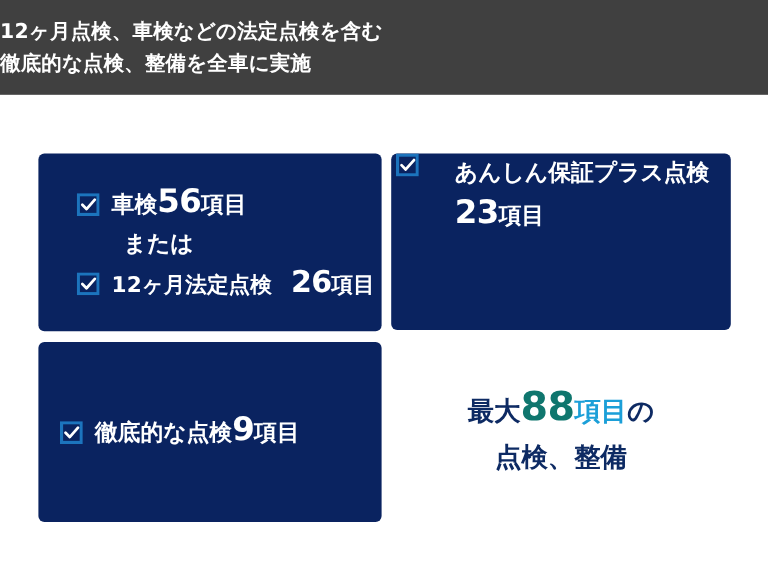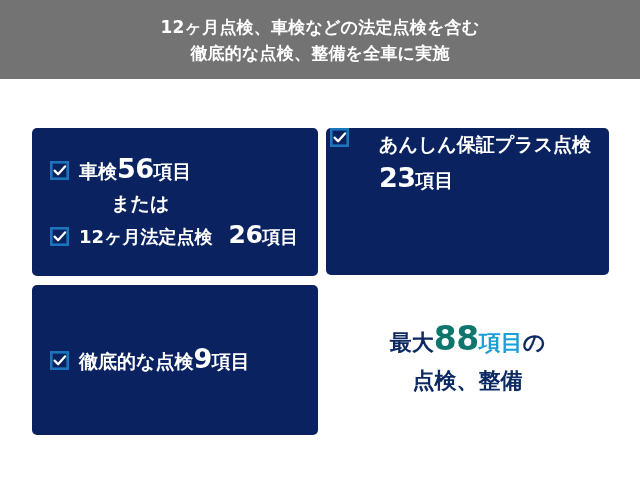--- a/index.html
+++ b/index.html
@@ -21,24 +21,24 @@
     background: #ffffff;
   }
 
   
   .header-banner {
     position: absolute;
     left: 0;
     top: 0;
     width: 640px;
     height: 79px;
-    background: #737373;
+    background: #404040;
     display: flex;
     flex-direction: column;
-    align-items: center;
+    align-items: flex-start;
     justify-content: center;
     box-sizing: border-box;
   }
   .header-line {
     color: #ffffff;
     font-size: 17px;
     font-weight: bold;
     line-height: 26px;
     letter-spacing: 0.2px;
     white-space: nowrap;
@@ -80,21 +80,21 @@
   }
   .checkbox-icon svg {
     display: block;
     width: 19px;
     height: 19px;
   }
 
   
   .card-1-inner {
     position: absolute;
-    left: 18px;
+    left: 32px;
     top: 28px;
     right: 10px;
   }
   .line-row {
     display: flex;
     align-items: center;
     margin-bottom: 6px;
     min-height: 26px;
   }
   .line-row:last-child {
@@ -106,21 +106,21 @@
     font-size: 19px;
     line-height: 26px;
     margin-left: 10px;
     white-space: nowrap;
   }
   .line-text .num {
     font-size: 27px;
     letter-spacing: -0.5px;
   }
   .line-text-indent {
-    margin-left: 61px;
+    margin-left: 39px;
   }
   .line-text-sm {
     font-size: 18px;
   }
   .line-text-sm .num {
     font-size: 25px;
     margin-left: 16px;
   }
 
   

